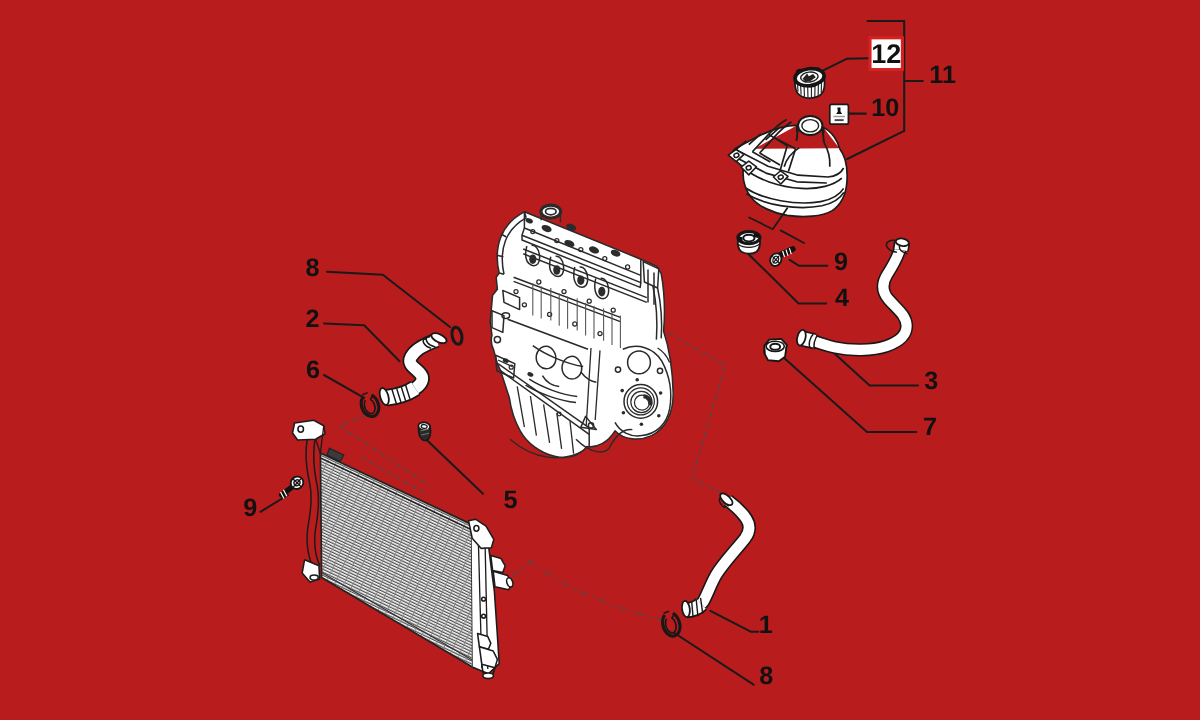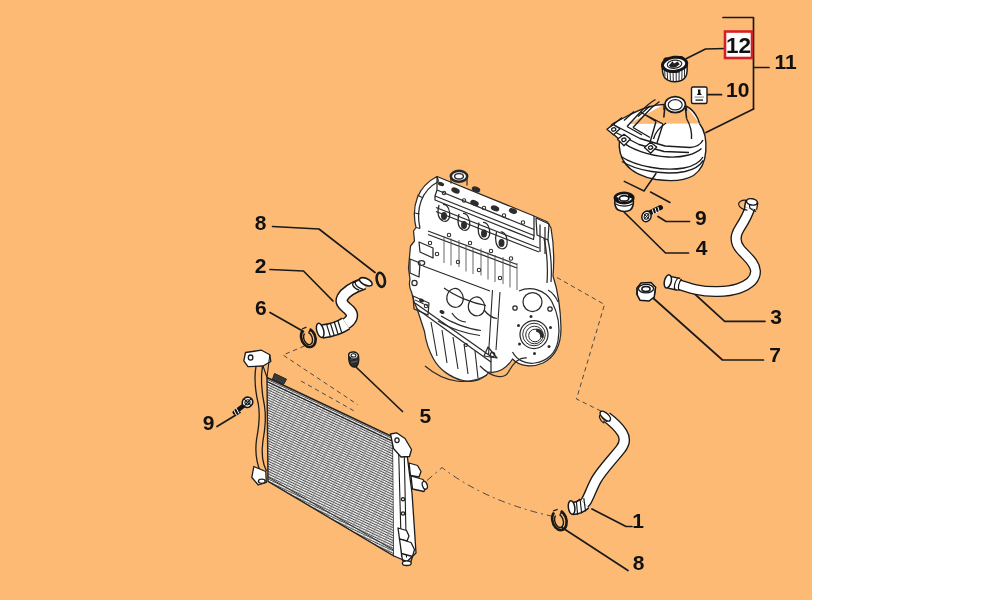--- a/index.html
+++ b/index.html
@@ -1,16 +1,16 @@
 <!DOCTYPE html>
 <html><head>
 <meta charset="utf-8">
 <style>
 html,body{margin:0;padding:0;background:#fff;}
-#c{position:relative;width:812px;height:600px;background:#fdba74;overflow:hidden;
+#c{position:relative;width:1000px;height:600px;background:#b91c1c;overflow:hidden;
    font-family:"Liberation Sans",sans-serif;}
 text{font-family:"Liberation Sans",sans-serif;font-weight:bold;fill:#111;}
 </style>
 </head>
 <body>
 <div id="c">
 <svg width="1000" height="600" viewBox="0 0 1000 600">
 <g stroke="#1a1a1a" stroke-width="1.7" fill="none" stroke-linecap="round" stroke-linejoin="round">
 <path d="M723,17.5 L753.5,17.5 M753.5,17.5 L753.5,109 M753.5,67.5 L769,67.5"></path>
 <path d="M753.5,109 L706,132.5"></path>

